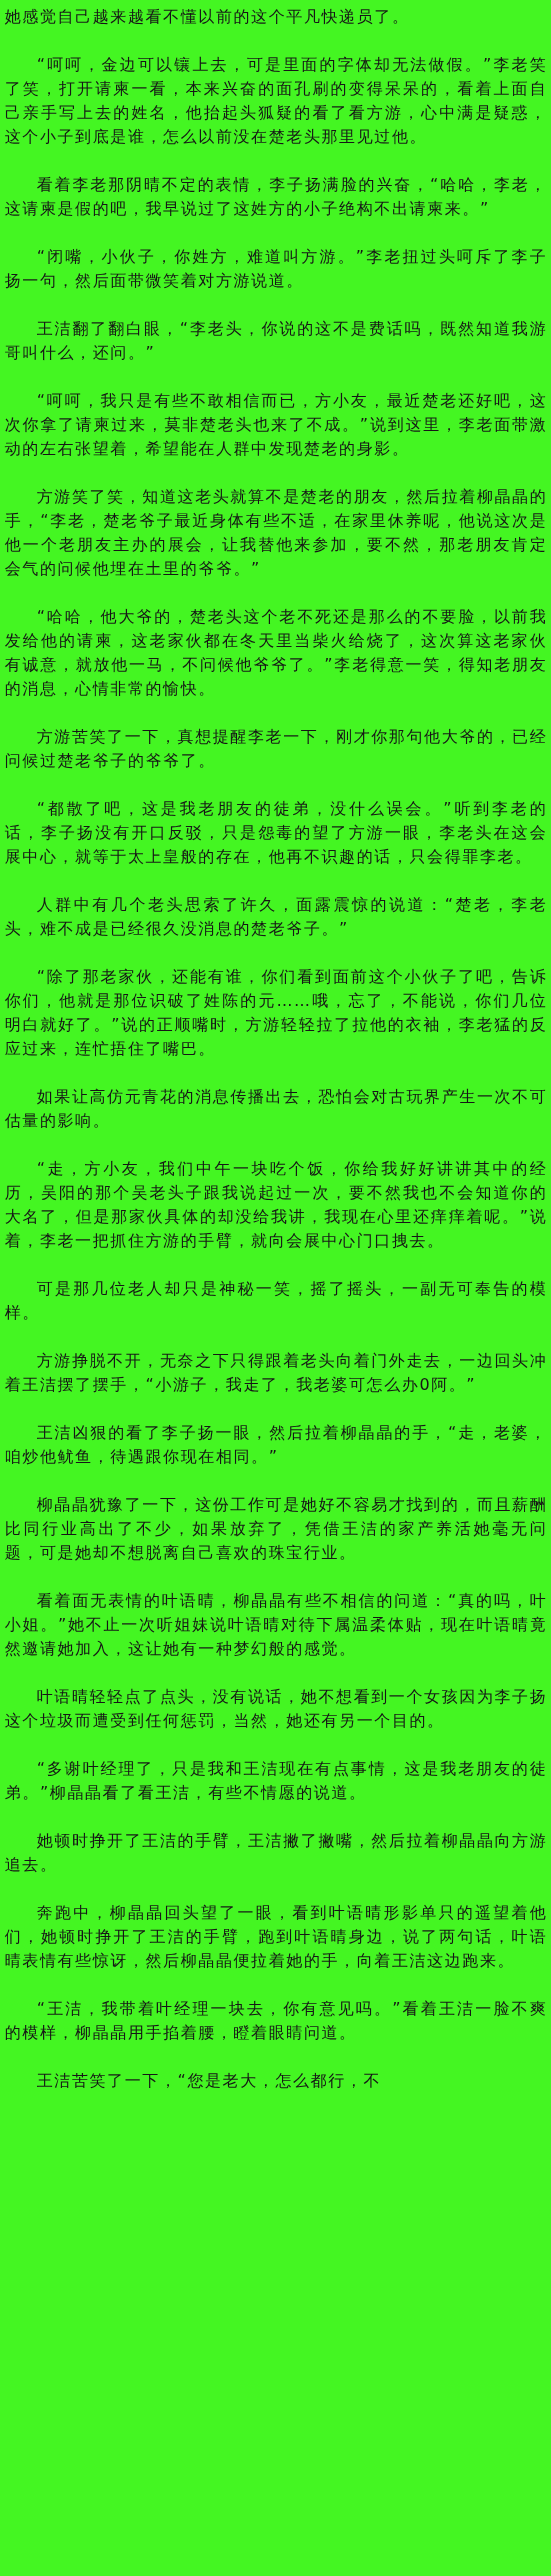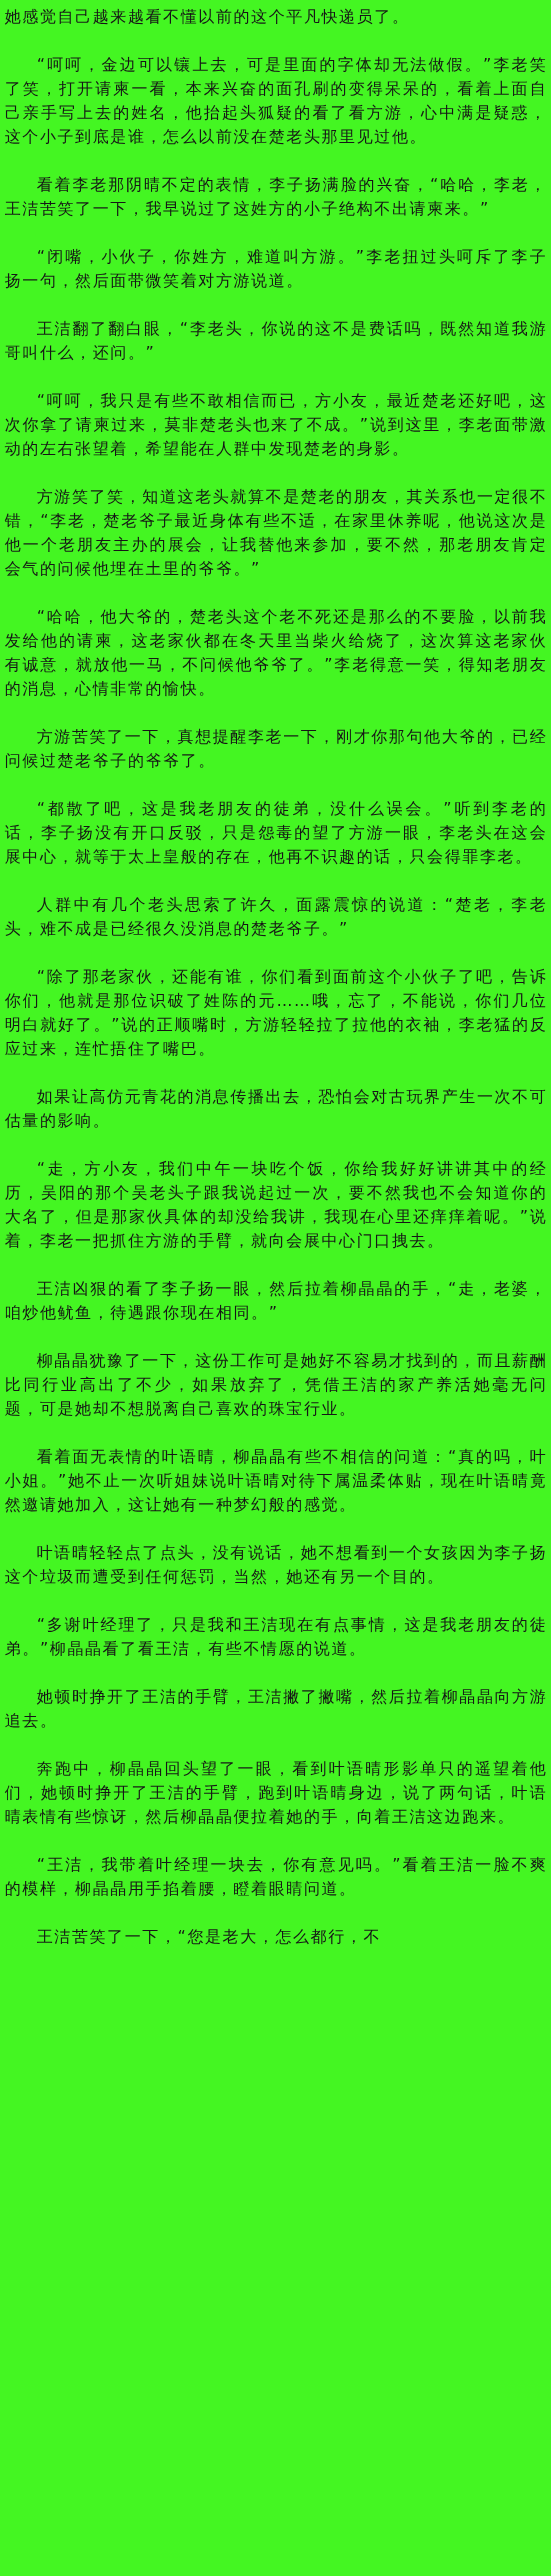--- a/index.html
+++ b/index.html
@@ -30,32 +30,34 @@
   p.para.first {
     text-indent: 0;
   }
 </style>
 </head>
 <body>
 
 <main data-name="chapter-text">
     <p class="para first" data-name="paragraph">她感觉自己越来越看不懂以前的这个平凡快递员了。</p>
     <p class="para" data-name="paragraph">“呵呵，金边可以镶上去，可是里面的字体却无法做假。”李老笑了笑，打开请柬一看，本来兴奋的面孔刷的变得呆呆的，看着上面自己亲手写上去的姓名，他抬起头狐疑的看了看方游，心中满是疑惑，这个小子到底是谁，怎么以前没在楚老头那里见过他。</p>
-    <p class="para" data-name="paragraph">看着李老那阴晴不定的表情，李子扬满脸的兴奋，“哈哈，李老，王洁苦笑了一下，我早说过了这姓方的小子绝构不出请柬来。”</p>
+    <p class="para" data-name="paragraph">看着李老那阴晴不定的表情，李子扬满脸的兴奋，“哈哈，李老，这请柬是假的吧，我早说过了这姓方的小子绝构不出请柬来。”</p>
     <p class="para" data-name="paragraph">“闭嘴，小伙子，你姓方，难道叫方游。”李老扭过头呵斥了李子扬一句，然后面带微笑着对方游说道。</p>
     <p class="para" data-name="paragraph">王洁翻了翻白眼，“李老头，你说的这不是费话吗，既然知道我游哥叫什么，还问。”</p>
     <p class="para" data-name="paragraph">“呵呵，我只是有些不敢相信而已，方小友，最近楚老还好吧，这次你拿了请柬过来，莫非楚老头也来了不成。”说到这里，李老面带激动的左右张望着，希望能在人群中发现楚老的身影。</p>
-    <p class="para" data-name="paragraph">方游笑了笑，知道这老头就算不是楚老的朋友，其关系也一定很不错，“李老，楚老爷子最近身体有些不适，在家里休养呢，他说这次是他一个老朋友主办的展会，让我替他来参加，要不然，那老朋友肯定会气的问候他埋在土里的爷爷。”</p>
+    <p class="para" data-name="paragraph">方游笑了笑，知道这老头就算不是楚老的朋友，然后拉着柳晶晶的手，“李老，楚老爷子最近身体有些不适，在家里休养呢，他说这次是他一个老朋友主办的展会，让我替他来参加，要不然，那老朋友肯定会气的问候他埋在土里的爷爷。”</p>
     <p class="para" data-name="paragraph">“哈哈，他大爷的，楚老头这个老不死还是那么的不要脸，以前我发给他的请柬，这老家伙都在冬天里当柴火给烧了，这次算这老家伙有诚意，就放他一马，不问候他爷爷了。”李老得意一笑，得知老朋友的消息，心情非常的愉快。</p>
     <p class="para" data-name="paragraph">方游苦笑了一下，真想提醒李老一下，刚才你那句他大爷的，已经问候过楚老爷子的爷爷了。</p>
     <p class="para" data-name="paragraph">“都散了吧，这是我老朋友的徒弟，没什么误会。”听到李老的话，李子扬没有开口反驳，只是怨毒的望了方游一眼，李老头在这会展中心，就等于太上皇般的存在，他再不识趣的话，只会得罪李老。</p>
     <p class="para" data-name="paragraph">人群中有几个老头思索了许久，面露震惊的说道：“楚老，李老头，难不成是已经很久没消息的楚老爷子。”</p>
     <p class="para" data-name="paragraph">“除了那老家伙，还能有谁，你们看到面前这个小伙子了吧，告诉你们，他就是那位识破了姓陈的元……哦，忘了，不能说，你们几位明白就好了。”说的正顺嘴时，方游轻轻拉了拉他的衣袖，李老猛的反应过来，连忙捂住了嘴巴。</p>
     <p class="para" data-name="paragraph">如果让高仿元青花的消息传播出去，恐怕会对古玩界产生一次不可估量的影响。</p>
     <p class="para" data-name="paragraph">“走，方小友，我们中午一块吃个饭，你给我好好讲讲其中的经历，吴阳的那个吴老头子跟我说起过一次，要不然我也不会知道你的大名了，但是那家伙具体的却没给我讲，我现在心里还痒痒着呢。”说着，李老一把抓住方游的手臂，就向会展中心门口拽去。</p>
+    <p class="para" data-name="paragraph">可是那几位老人却只是神秘一笑，摇了摇头，一副无可奉告的模样。</p>
+    <p class="para" data-name="paragraph">方游挣脱不开，无奈之下只得跟着老头向着门外走去，一边回头冲着王洁摆了摆手，“小游子，我走了，我老婆可怎么办0阿。”</p>
     <p class="para" data-name="paragraph">王洁凶狠的看了李子扬一眼，然后拉着柳晶晶的手，“走，老婆，咱炒他鱿鱼，待遇跟你现在相同。”</p>
     <p class="para" data-name="paragraph">柳晶晶犹豫了一下，这份工作可是她好不容易才找到的，而且薪酬比同行业高出了不少，如果放弃了，凭借王洁的家产养活她毫无问题，可是她却不想脱离自己喜欢的珠宝行业。</p>
     <p class="para" data-name="paragraph">看着面无表情的叶语晴，柳晶晶有些不相信的问道：“真的吗，叶小姐。”她不止一次听姐妹说叶语晴对待下属温柔体贴，现在叶语晴竟然邀请她加入，这让她有一种梦幻般的感觉。</p>
     <p class="para" data-name="paragraph">叶语晴轻轻点了点头，没有说话，她不想看到一个女孩因为李子扬这个垃圾而遭受到任何惩罚，当然，她还有另一个目的。</p>
     <p class="para" data-name="paragraph">“多谢叶经理了，只是我和王洁现在有点事情，这是我老朋友的徒弟。”柳晶晶看了看王洁，有些不情愿的说道。</p>
     <p class="para" data-name="paragraph">她顿时挣开了王洁的手臂，王洁撇了撇嘴，然后拉着柳晶晶向方游追去。</p>
     <p class="para" data-name="paragraph">奔跑中，柳晶晶回头望了一眼，看到叶语晴形影单只的遥望着他们，她顿时挣开了王洁的手臂，跑到叶语晴身边，说了两句话，叶语晴表情有些惊讶，然后柳晶晶便拉着她的手，向着王洁这边跑来。</p>
     <p class="para" data-name="paragraph">“王洁，我带着叶经理一块去，你有意见吗。”看着王洁一脸不爽的模样，柳晶晶用手掐着腰，瞪着眼睛问道。</p>
     <p class="para" data-name="paragraph">王洁苦笑了一下，“您是老大，怎么都行，不</p>
   </main>

